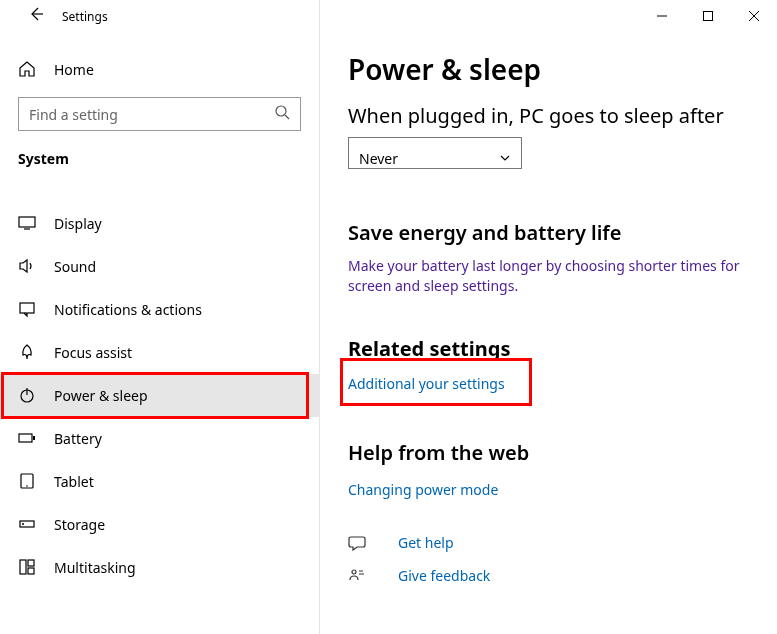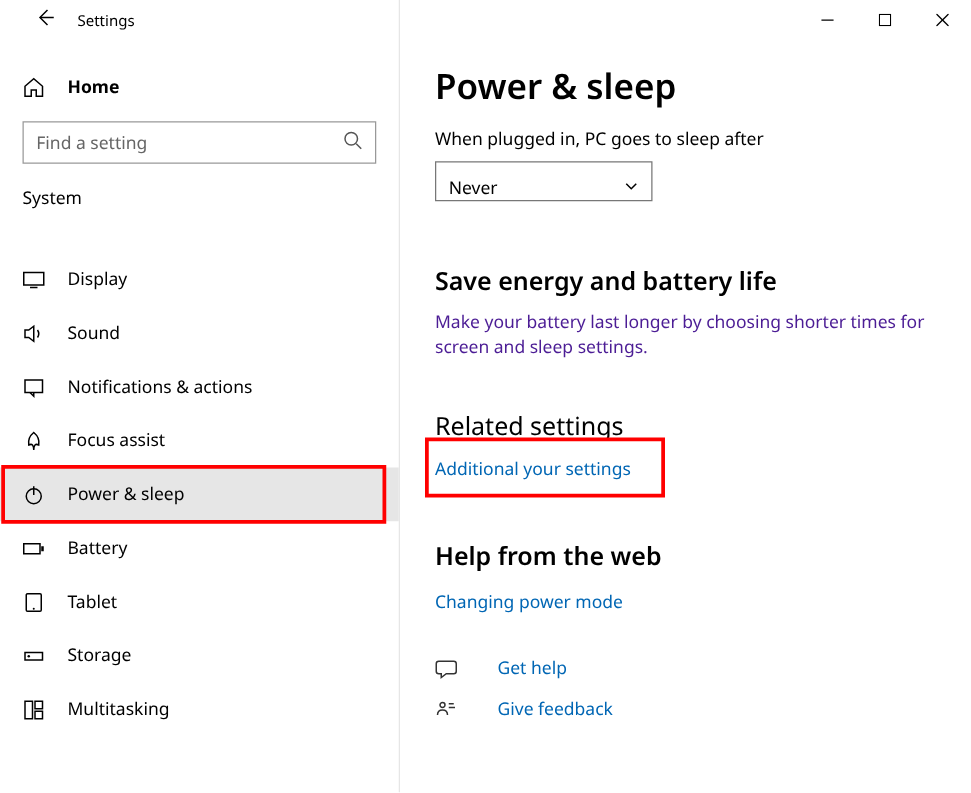--- a/index.html
+++ b/index.html
@@ -54,25 +54,24 @@
   .sidebar {
     width: 320px;
     background: #fff;
     border-right: 1px solid #e6e6e6;
     padding-top: 50px;
     display: flex;
     flex-direction: column;
   }
   .home-row {
     display: flex;
-    align-items: center;
+    align-items: flex-start;
     gap: 18px;
     padding: 10px 18px;
     cursor: pointer;
-    font-weight: bold;
   }
   .search-box {
     margin: 8px 18px 18px 18px;
     border: 1px solid #999;
     height: 34px;
     display: flex;
     align-items: center;
     padding: 0 10px;
     background: #fff;
     justify-content: flex-end;
@@ -80,27 +79,27 @@
   .search-input {
     border: none;
     outline: none;
     flex: 1;
     font-size: 14px;
     font-family: inherit;
     background: transparent;
   }
   .search-input::placeholder { color: #666; }
   .section-label {
-    font-weight: 400;
+    font-weight: 700;
     padding: 0 18px 14px 18px;
   }
   .nav-list { list-style: none; padding-top: 20px;}
   .nav-item {
     display: flex;
-    align-items: flex-end;
+    align-items: flex-start;
     gap: 18px;
     padding: 12px 18px;
     cursor: pointer;
     position: relative;
   }
   .nav-item.selected {
     background: #e6e6e6;
   }
   .nav-icon {
     width: 18px;
@@ -121,21 +120,21 @@
     flex: 1;
     padding: 50px 28px 0 28px;
     overflow: hidden;
   }
   .page-title {
     font-size: 28px;
     font-weight: 600;
     margin-bottom: 14px;
   }
   .field-label {
-    font-size: 14px;
+    font-size: 20px;
     margin-bottom: 8px;
   }
   .select {
     border: 1px solid #777;
     width: 174px;
     height: 32px;
     display: flex;
     align-items: flex-end;
     justify-content: space-between;
     padding: 0 10px;
@@ -148,21 +147,21 @@
     margin-bottom: 10px;
   }
   .section-desc {
     color: #4c1d95;
     font-size: 14px;
     margin-bottom: 40px;
     line-height: 1.4;
   }
   .related-heading {
     font-size: 20px;
-    font-weight: 400;
+    font-weight: 700;
     margin-bottom: 12px;
   }
   .link {
     color: #0066b4;
     font-size: 14px;
     cursor: pointer;
     display: inline-block;
   }
   .help-heading {
     font-size: 20px;

